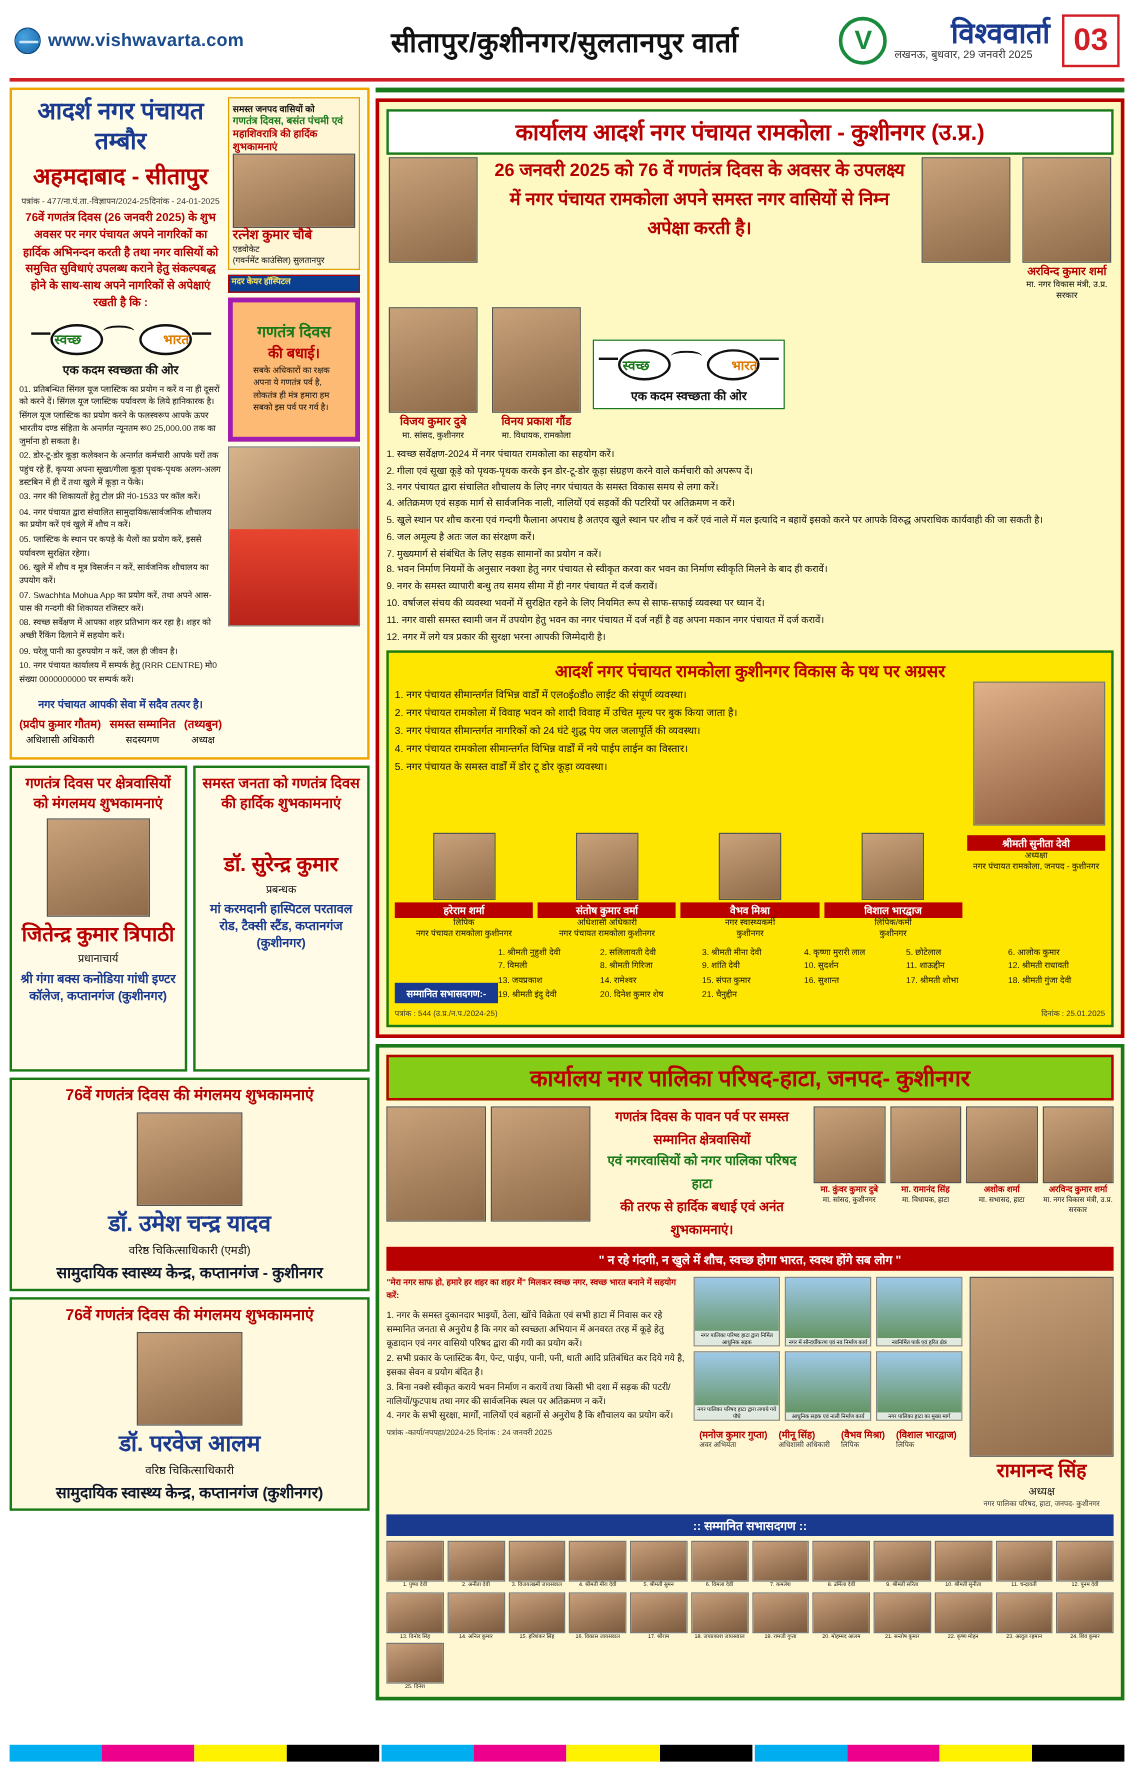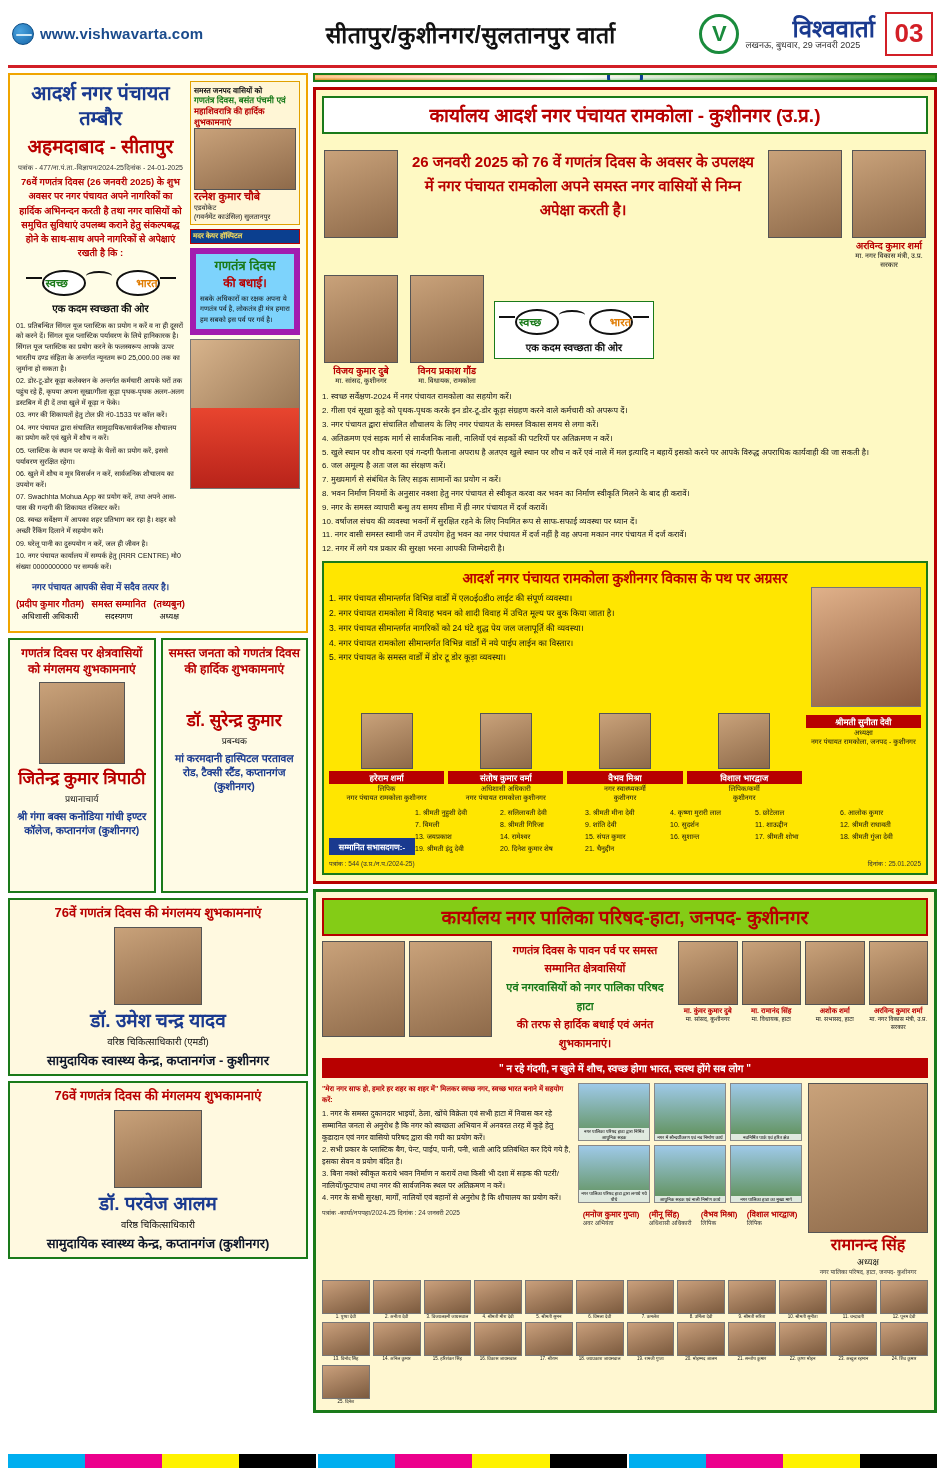--- a/index.html
+++ b/index.html
@@ -100,21 +100,21 @@
     display:flex; align-items:flex-end; justify-content:center; color:#fff2d0;
     font-size:6px; text-align:center; overflow:hidden;
   }
   .ph-60 { height:62px; }
   .nm-red { font-size:11px; font-weight:bold; color:#b80000; line-height:1.2; }
   .nm-sm { font-size:7px; color:#111; }
   .hosp-banner {
     background:#0b3f8f; color:#ffe45c; font-size:7px; font-weight:bold;
     padding:2px; line-height:1.25; border:1px solid #b80000;
   }
-  .grd-card { background:#7dd3fc; border:6px solid #a21caf; padding:4px; text-align:center; }
+  .grd-card { background:#fdba74; border:4px solid #a21caf; padding:17px; text-align:center; }
   .grd-t1 { font-size:13px; font-weight:bold; color:#1a7a1a; line-height:1.2; }
   .grd-t2 { font-size:12px; font-weight:bold; color:#b80000; }
   .grd-body { font-size:7px; color:#111; line-height:1.5; margin-top:3px; text-align:left; }
   .portrait-tall {
     height:150px; background:linear-gradient(140deg,#d8b48c,#7a5a3c);
     border:1px solid #777; position:relative; overflow:hidden;
   }
   .portrait-tall:after{
     content:""; position:absolute; left:0; right:0; bottom:0; height:54%;
     background:linear-gradient(180deg,#e8452f,#b8231a);
@@ -154,21 +154,21 @@
     position:absolute; left:50%; top:42%; transform:translate(-50%,-50%);
     width:36px; height:36px; border-radius:50%; border:3px solid #0a3d91;
   }
 
   
   .ramkola { border:3px solid #b80000; background:#fef9c3; padding:6px; }
   .rk-title {
     background:#fff; border:2px solid #1a7a1a; color:#b80000;
     font-size:19px; font-weight:bold; text-align:center; padding:4px;
   }
-  .rk-mid { display:flex; gap:6px; margin-top:16px; }
+  .rk-mid { display:flex; gap:6px; margin-top:2px; }
   .rk-lead { flex:1; text-align:center; font-size:15px; font-weight:bold; color:#b80000; line-height:1.6; }
   .leader { width:78px; text-align:center; }
   .leader .lp { height:88px; width:74px; margin:0 auto; }
   .leader .ln { font-size:9.5px; font-weight:bold; color:#b80000; line-height:1.2; margin-top:2px; }
   .leader .ld { font-size:7px; color:#111; }
   .rk-row2 { display:flex; align-items:center; gap:8px; margin-top:6px; }
   .rk-swachh { width:160px; background:#fff; border:1px solid #1a7a1a; padding:4px; text-align:center; }
   .rk-points { margin-top:6px; font-size:8px; line-height:1.6; color:#111; }
   .rk-points div { margin-bottom:1px; }
 
@@ -611,20 +611,21 @@
           </div>
 
           <div class="hata-right">
             <div class="photo hp"></div>
             <div class="hn">रामानन्द सिंह</div>
             <div class="hd">अध्यक्ष</div>
             <div class="tiny">नगर पालिका परिषद, हाटा, जनपद- कुशीनगर</div>
           </div>
         </div>
 
+        <div class="sab-band">:: सम्मानित सभासदगण ::</div>
         <div class="sab-grid">
           <div class="sab-cell">
               <div class="sp"></div>
               <div class="sn">1. पुष्पा देवी</div>
             </div>
           <div class="sab-cell">
               <div class="sp"></div>
               <div class="sn">2. अनीता देवी</div>
             </div>
           <div class="sab-cell">

